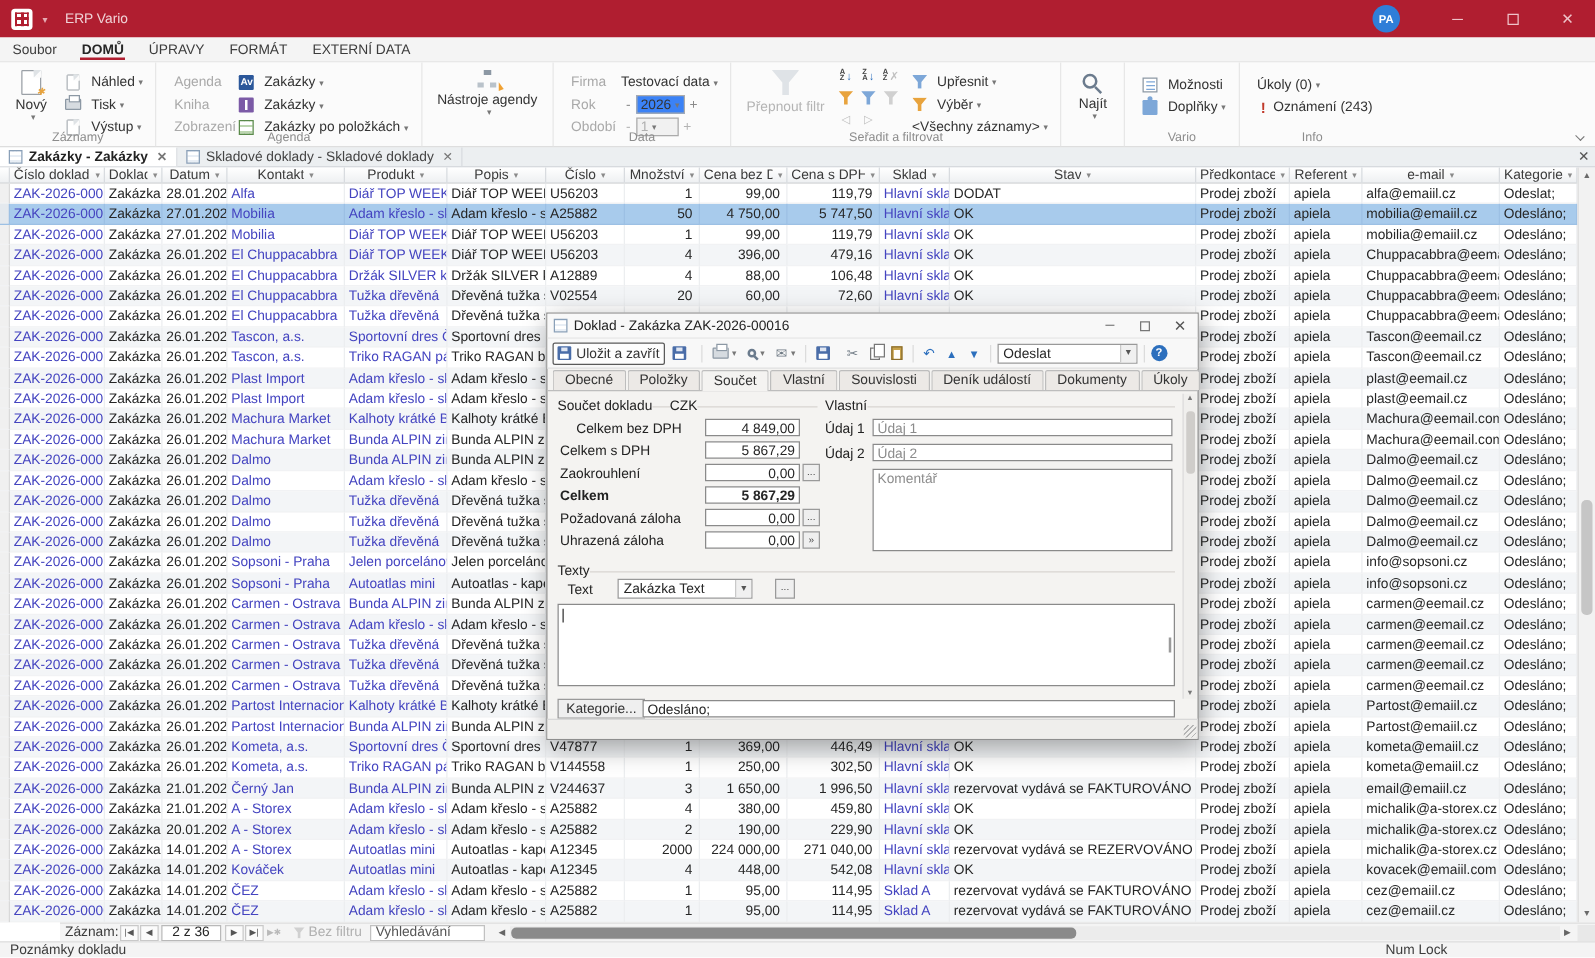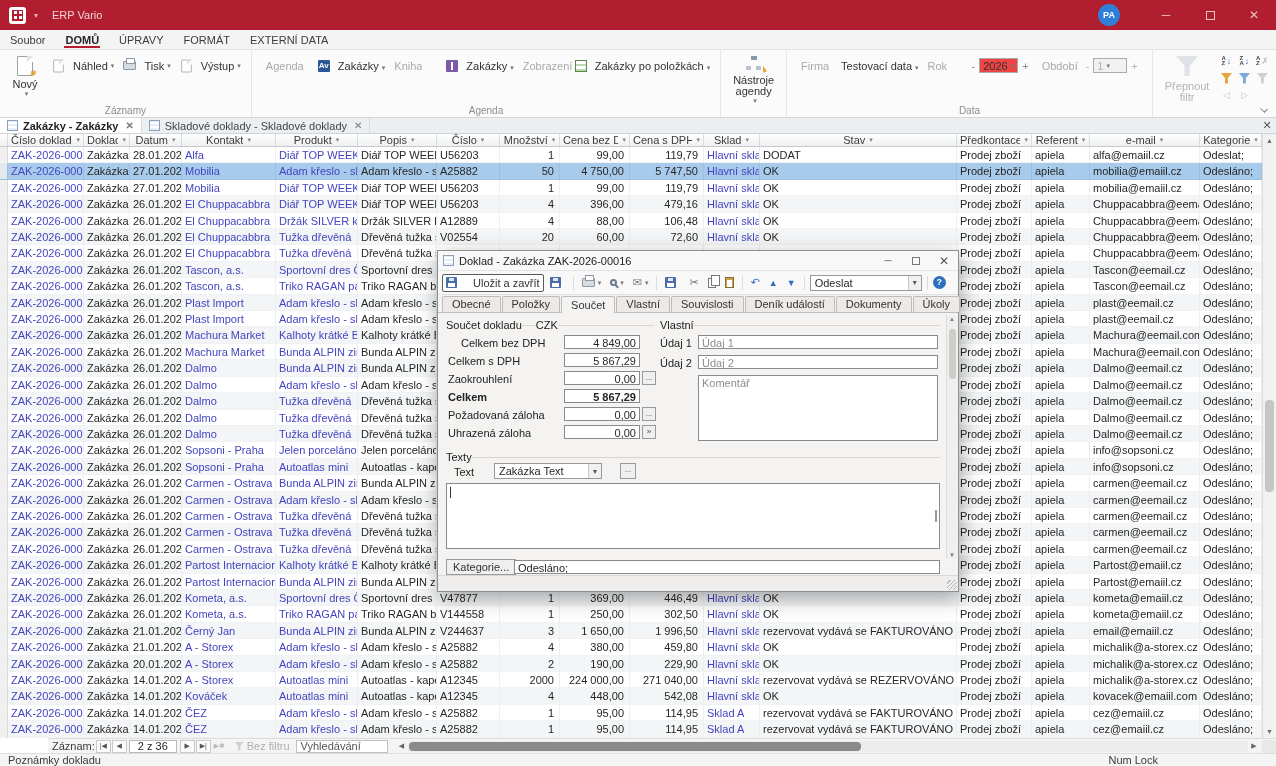--- a/index.html
+++ b/index.html
@@ -25,27 +25,27 @@
   .mitem.active { font-weight:bold; color:#262626; }
   .mitem.active::after { content:""; position:absolute; left:9px; right:9px; bottom:1px; height:2px; background:#b01e30; }
 
   
   .ribbon { position:absolute; top:50px; left:0; right:0; height:68px; background:#fbfbfb; border-bottom:1px solid #d5d5d5; display:flex; }
   .rg { position:relative; border-right:1px solid #e7e7e7; padding:3px 6px 14px 6px; display:flex; align-items:flex-start; }
   .rg-label { position:absolute; bottom:1px; left:0; right:0; text-align:center; font-size:10px; color:#8c8c8c; }
   .bigbtn { display:flex; flex-direction:column; align-items:center; justify-content:flex-start; padding:3px 6px; min-width:38px; color:#333; }
   .bigbtn .cap { margin-top:3px; text-align:center; line-height:11px; }
   .dd::after { content:"▾"; font-size:7px; color:#777; margin-left:3px; }
-  .smallcol { display:flex; flex-direction:row; justify-content:flex-start; gap:1px; margin-left:4px; }
+  .smallcol { display:flex; flex-direction:column; justify-content:flex-start; gap:1px; margin-left:4px; }
   .sbtn { display:flex; align-items:center; height:17px; padding:0 4px; color:#333; white-space:nowrap; }
   .sbtn .ic { margin-right:4px; }
   .caption { color:#a9a9a9; width:52px; display:inline-block; }
   .caption.short { width:40px; }
   .disabled { color:#b4b4b4 !important; }
-  .combo-mini { border:1px solid #ababab; background:#ef4444; height:15px; padding:0 3px; display:inline-flex; align-items:center; }
+  .combo-mini { border:1px solid #ababab; background:#3b82f6; height:15px; padding:0 3px; display:inline-flex; align-items:center; }
   .combo-mini.gray { background:#f1f1f1; color:#b0b0b0; }
   .plusminus { color:#8a8a8a; padding:0 4px; }
   .ribbon-collapse { position:absolute; right:8px; bottom:4px; width:8px; height:8px; }
   .ribbon-collapse::before { content:""; position:absolute; left:1px; top:1px; width:5px; height:5px; border-right:1px solid #777; border-bottom:1px solid #777; transform:rotate(45deg) scaleY(.8); }
 
   
   .ic { display:inline-block; }
   .ic-page { width:13px; height:16px; background:#fff; border:1px solid #9aa0a6; border-radius:1px; position:relative; }
   .ic-page::after { content:""; position:absolute; top:-1px; right:-1px; border:3px solid; border-color:#dfe3e6 #fbfbfb #fbfbfb #dfe3e6; }
   .ic-page.big { width:16px; height:20px; }
@@ -141,21 +141,21 @@
   
   .dialog { position:absolute; left:437px; top:250px; width:522px; height:342px; background:#f4f3f1; border:1px solid #8e8e8e; box-shadow:2px 6px 20px rgba(0,0,0,.35); }
   .dlg-title { height:20px; background:#f8f8f8; display:flex; align-items:center; padding-left:5px; border-bottom:1px solid #e4e4e4; }
   .dlg-title .tbl-ico { margin-right:5px; }
   .dlg-title .txt { color:#222; }
   .dlg-ctrls { margin-left:auto; display:flex; }
   .dlg-ctrls .wb { width:28px; height:19px; display:flex; align-items:center; justify-content:center; color:#555; font-size:10px; }
   .dlg-ctrls .maxglyph { border-color:#777; width:8px; height:8px; }
   .dlg-toolbar { height:24px; background:#f8f8f8; border-bottom:1px solid #e0e0e0; display:flex; align-items:center; padding:0 4px; gap:3px; }
   .tbb { height:18px; display:flex; align-items:center; padding:0 3px; color:#333; }
-  .tbb.boxed { border:1px solid #5a5a5a; border-radius:2px; background:#fdfdfd;gap:12px; }
+  .tbb.boxed { border:1px solid #5a5a5a; border-radius:2px; background:#fdfdfd; }
   .tbb .ic-sav { margin-right:4px; }
   .tsep { width:1px; height:14px; background:#dcdcdc; margin:0 2px; }
   .ic-sav { width:11px; height:11px; background:#4a6da8; border-radius:1px; position:relative; }
   .ic-sav::before { content:""; position:absolute; left:3px; top:1px; width:5px; height:3px; background:#dfe6f2; }
   .ic-sav::after { content:""; position:absolute; left:2px; bottom:1px; width:7px; height:4px; background:#fff; }
   .ic-copy { width:8px; height:10px; border:1px solid #777; background:#fff; position:relative; }
   .ic-copy::after { content:""; position:absolute; left:2px; top:-4px; width:7px; height:9px; border:1px solid #777; background:#fff; }
   .ic-paste { width:9px; height:11px; background:#c8a24a; border:1px solid #8a6d2f; position:relative; }
   .ic-paste::after { content:""; position:absolute; left:1px; top:2px; width:5px; height:7px; background:#fff; }
   .glyph-blue { color:#2c6fbd; }

